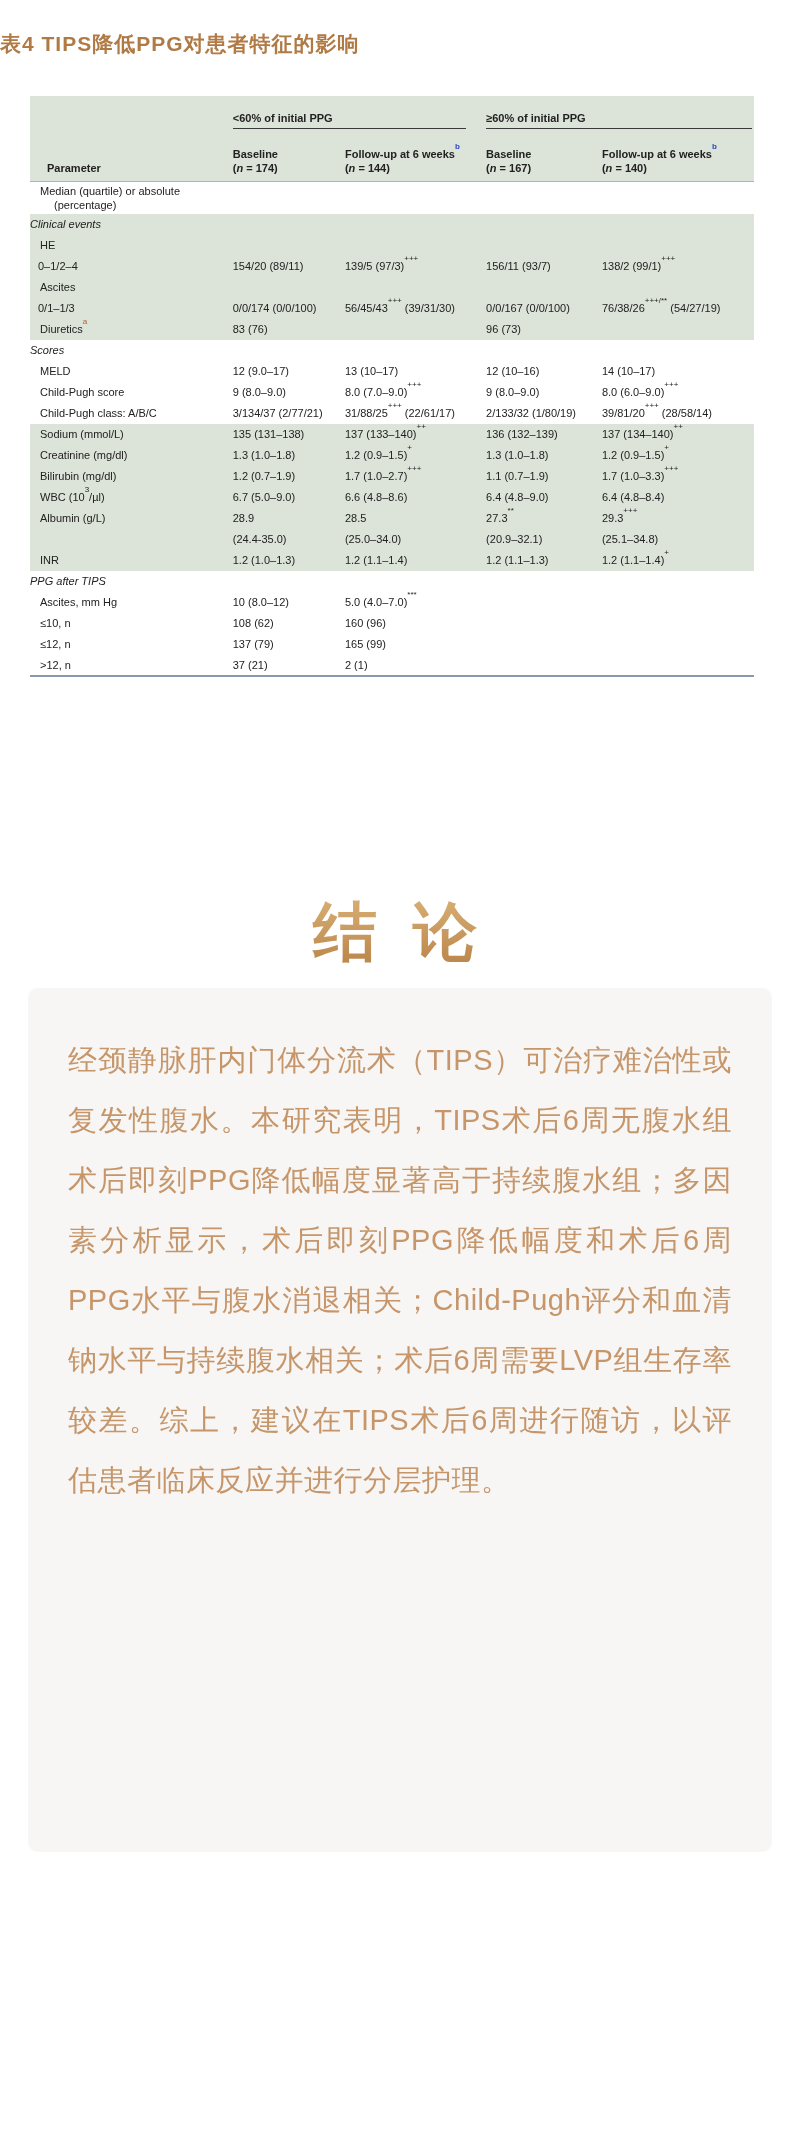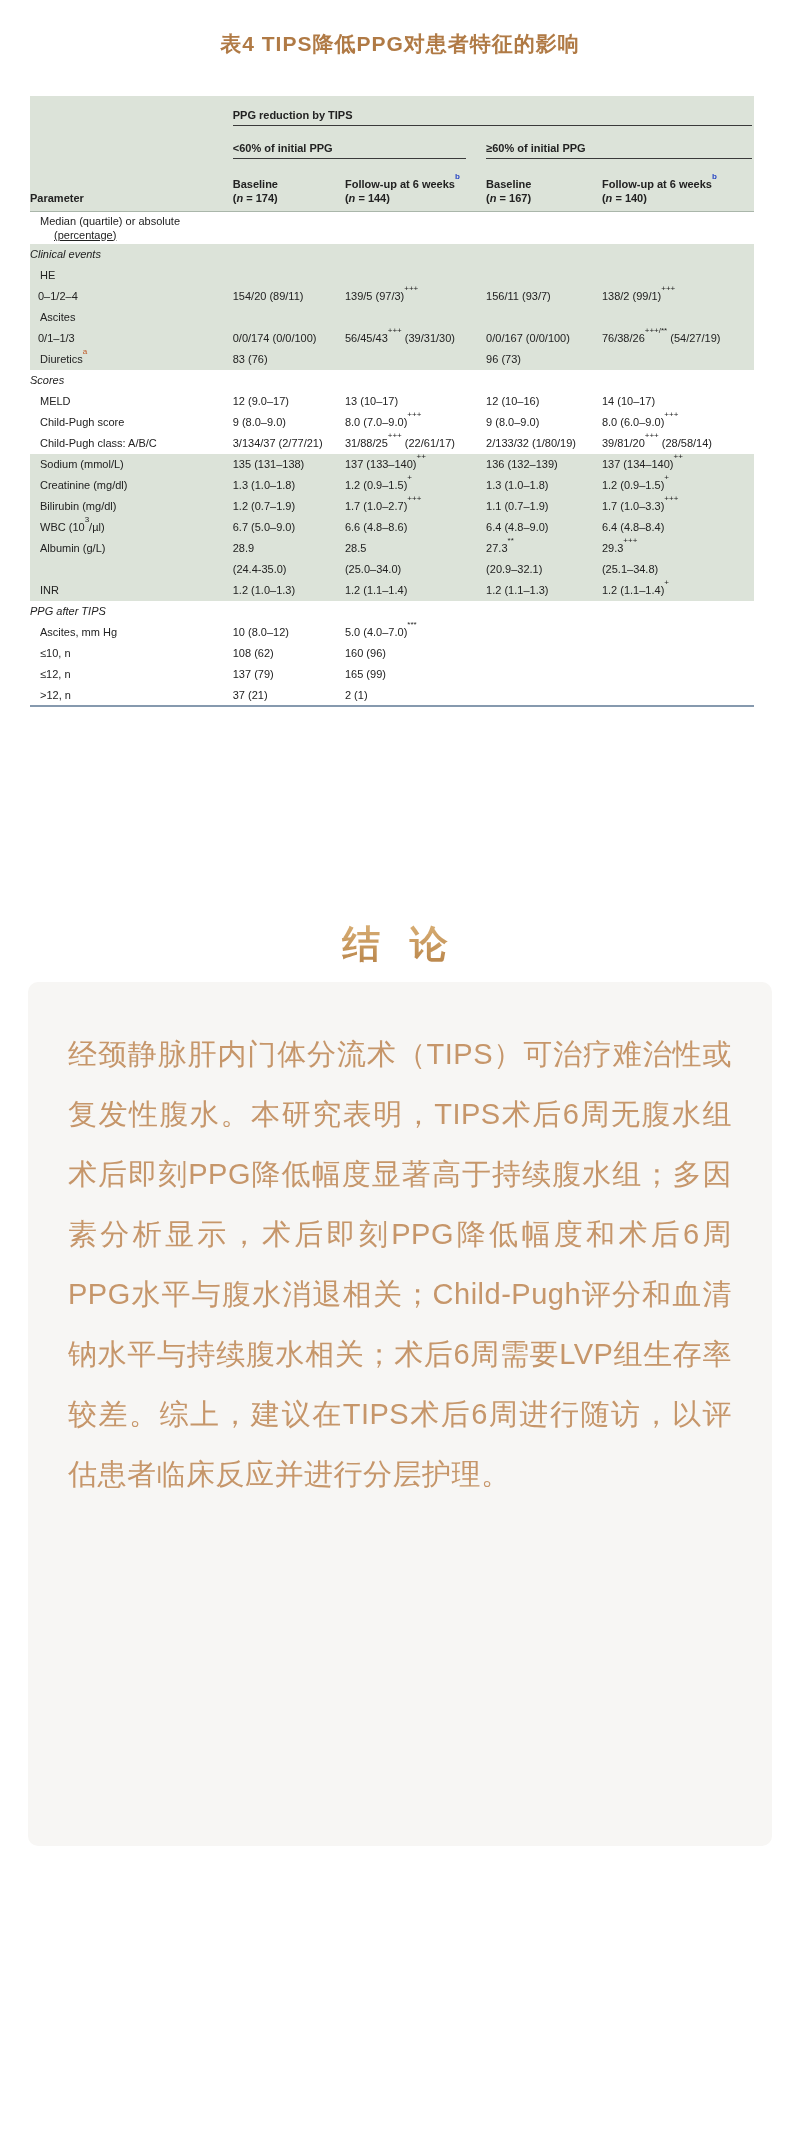--- a/index.html
+++ b/index.html
@@ -14,21 +14,21 @@
     --conclusion-gold-dark:#b9854a;
   }
   *{margin:0;padding:0;box-sizing:border-box;}
   html,body{background:#ffffff;}
   body{
     width:800px;height:2149px;overflow:hidden;position:relative;
     font-family:"Liberation Sans","DejaVu Sans",sans-serif;
   }
   
   .page-title{
-    margin-top:30px;text-align:center;
+    margin-top:30px;
     font-size:21px;font-weight:bold;letter-spacing:1px;
     color:var(--title-brown);
   }
   
   .table-wrap{width:724px;margin:38px 0 0 30px;}
   table{
     width:100%;border-collapse:collapse;table-layout:fixed;
     font-size:11px;color:#222;
     border-bottom:2px solid var(--table-border-blue);
   }
@@ -41,40 +41,40 @@
   .h-row2 td{height:33px;}
   .h-row2 .group-head{
     font-weight:bold;border-bottom:1.2px solid #3a3a3a;
     padding:6px 0 4px 0;margin-right:20px;
   }
   .h-row2 .group-head.last{margin-right:2px;}
   .h-row3 td{
     height:52px;font-weight:bold;line-height:14px;
     padding:4px 4px 6px 0;border-bottom:1px solid #aab6aa;
   }
-  .h-row3 td.param-head{padding-left:0;}
+  .h-row3 td.param-head{padding-left:17px;}
   tbody td{
     height:21px;line-height:14px;vertical-align:middle;
     padding:2px 4px 2px 0;
   }
   tbody tr.shade td{background:var(--table-shade-green);}
   tbody td.param{padding-left:10px;}
   tbody td.param.indent{padding-left:8px;}
-  tbody td .label2{padding-left:14px;text-decoration:underline;}
+  tbody td .label2{padding-left:14px;}
   td.section-label{font-style:italic;}
   sup{
     font-size:8px;line-height:0;position:relative;top:-4px;
   }
   .sup-b{color:var(--sup-blue);font-weight:bold;}
   .sup-a{color:var(--sup-orange);}
   
   .conclusion-title{
     margin-top:212px;text-align:center;
     font-family:"Liberation Serif","DejaVu Serif",serif;
-    font-size:38px;font-weight:bold;letter-spacing:10px;
+    font-size:64px;font-weight:bold;letter-spacing:10px;
     color:var(--conclusion-gold-dark);
     background:linear-gradient(180deg,var(--conclusion-gold-light) 0%,var(--conclusion-gold-dark) 90%);
     -webkit-background-clip:text;background-clip:text;
     -webkit-text-fill-color:transparent;
   }
   .conclusion-card{
     width:744px;min-height:864px;margin:12px auto 0 auto;
     background:var(--card-bg);border-radius:10px;
     padding:42px 40px;
   }
@@ -93,26 +93,20 @@
   <div class="table-wrap">
     <table>
       <colgroup>
         <col style="width:28%">
         <col style="width:15.5%">
         <col style="width:19.5%">
         <col style="width:16%">
         <col style="width:21%">
       </colgroup>
       <thead>
-        <tr class="h-row1">
-          <td></td>
-          <td colspan="4">
-            <div class="span-head">PPG reduction by TIPS</div>
-          </td>
-        </tr>
         <tr class="h-row2">
           <td></td>
           <td colspan="2">
             <div class="group-head">&lt;60% of initial PPG</div>
           </td>
           <td colspan="2">
             <div class="group-head last">≥60% of initial PPG</div>
           </td>
         </tr>
         <tr class="h-row3">

